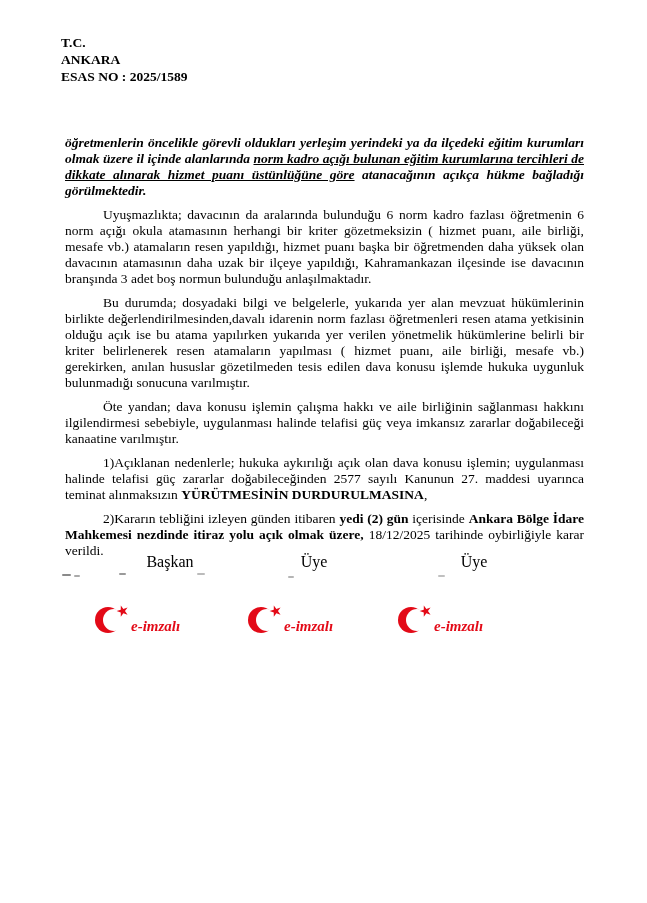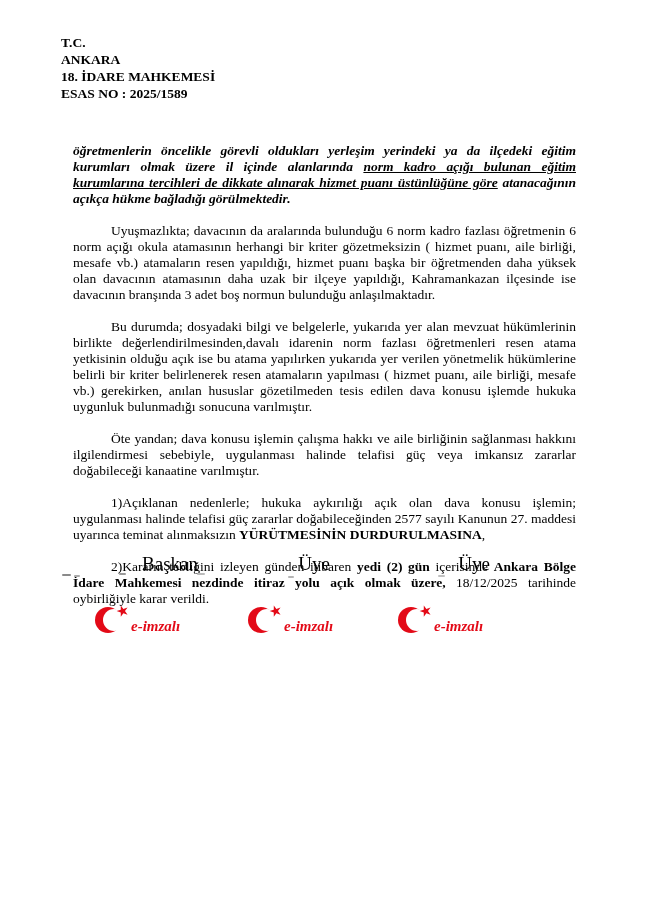--- a/index.html
+++ b/index.html
@@ -16,31 +16,31 @@
     position:absolute;top:34px;left:61px;
     font-size:13.5px;line-height:17px;font-weight:bold;
   }
   .header .line{white-space:nowrap;}
   
   .bodytext{
     position:absolute;top:127px;left:57px;width:535px;
     font-size:13.5px;line-height:16px;
     text-align:justify;
   }
-  .bodytext p{margin:16px;}
+  .bodytext p{margin:8px;}
   .p-lead{font-weight:bold;font-style:italic;margin-bottom:6px !important;}
   .indent{text-indent:38px;}
   .karar-heading{margin-top:16px !important;text-indent:38px;}
   .karar-heading span{font-weight:bold;text-decoration:underline;}
   
   .b{font-weight:bold;}
   .i{font-style:italic;}
   .u{text-decoration:underline;}
   
-  .sig-labels{position:absolute;top:553px;left:0;width:647px;height:18px;font-size:19px;}
+  .sig-labels{position:absolute;top:553px;left:0;width:647px;height:18px;font-size:16px;}
   .sig-label{position:absolute;transform:translateX(-50%);white-space:nowrap;}
   .sig-label.pos1{left:170px;}
   .sig-label.pos2{left:314px;}
   .sig-label.pos3{left:474px;}
   
   .remnant{position:absolute;height:2px;background:#8a8a8a;border-radius:1px;}
   .remnant.r1{left:62px;top:574px;width:9px;}
   .remnant.r2{left:74px;top:575px;width:6px;background:#aaaaaa;}
   .remnant.r3{left:119px;top:573px;width:7px;background:#9a9a9a;}
   .remnant.r4{left:197px;top:573px;width:8px;background:#bbbbbb;}
@@ -57,21 +57,20 @@
   .stamp-text{position:absolute;left:36px;top:13px;font-size:15px;font-style:italic;font-weight:bold;color:var(--stamp-red,#e30a17);white-space:nowrap;}
 </style>
 </head>
 <body>
 
 <div class="page">
 
   <div class="header">
     <div class="line">T.C.</div>
     <div class="line">ANKARA</div>
-    <div class="line">18. İDARE MAHKEMESİ</div>
     <div class="line"><span class="b">ESAS NO : </span><span>2025/1589</span></div>
   </div>
 
   <div class="bodytext">
     <p class="p-lead"><span class="b i">öğretmenlerin öncelikle görevli oldukları yerleşim yerindeki ya da ilçedeki eğitim kurumları olmak üzere il içinde alanlarında </span><span class="b i u">norm kadro açığı bulunan eğitim kurumlarına tercihleri de dikkate alınarak hizmet puanı üstünlüğüne göre</span><span class="b i"> atanacağının açıkça hükme bağladığı görülmektedir.</span></p>
     <p class="indent"><span>Uyuşmazlıkta; davacının da aralarında bulunduğu 6 norm kadro fazlası öğretmenin 6 norm açığı okula atamasının herhangi bir kriter gözetmeksizin ( hizmet puanı, aile birliği, mesafe vb.) atamaların resen yapıldığı, hizmet puanı başka bir öğretmenden daha yüksek olan davacının atamasının daha uzak bir ilçeye yapıldığı, Kahramankazan ilçesinde ise davacının branşında 3 adet boş normun bulunduğu anlaşılmaktadır.</span></p>
     <p class="indent"><span>Bu durumda; dosyadaki bilgi ve belgelerle, yukarıda yer alan mevzuat hükümlerinin birlikte değerlendirilmesinden,davalı idarenin norm fazlası öğretmenleri resen atama yetkisinin olduğu açık ise bu atama yapılırken yukarıda yer verilen yönetmelik hükümlerine belirli bir kriter belirlenerek resen atamaların yapılması ( hizmet puanı, aile birliği, mesafe vb.) gerekirken, anılan hususlar gözetilmeden tesis edilen dava konusu işlemde hukuka uygunluk bulunmadığı sonucuna varılmıştır.</span></p>
     <p class="indent"><span>Öte yandan; dava konusu işlemin çalışma hakkı ve aile birliğinin sağlanması hakkını ilgilendirmesi sebebiyle, uygulanması halinde telafisi güç veya imkansız zararlar doğabileceği kanaatine varılmıştır.</span></p>
     <p class="indent"><span>1)Açıklanan nedenlerle; hukuka aykırılığı açık olan dava konusu işlemin; uygulanması halinde telafisi güç zararlar doğabileceğinden 2577 sayılı Kanunun 27. maddesi uyarınca teminat alınmaksızın </span><span class="b">YÜRÜTMESİNİN DURDURULMASINA</span><span>,</span></p>
     <p class="indent"><span>2)Kararın tebliğini izleyen günden itibaren </span><span class="b">yedi (2) gün</span><span> içerisinde </span><span class="b">Ankara Bölge İdare Mahkemesi nezdinde itiraz yolu açık olmak üzere,</span><span> 18/12/2025 tarihinde oybirliğiyle kara­r verildi.</span></p>

